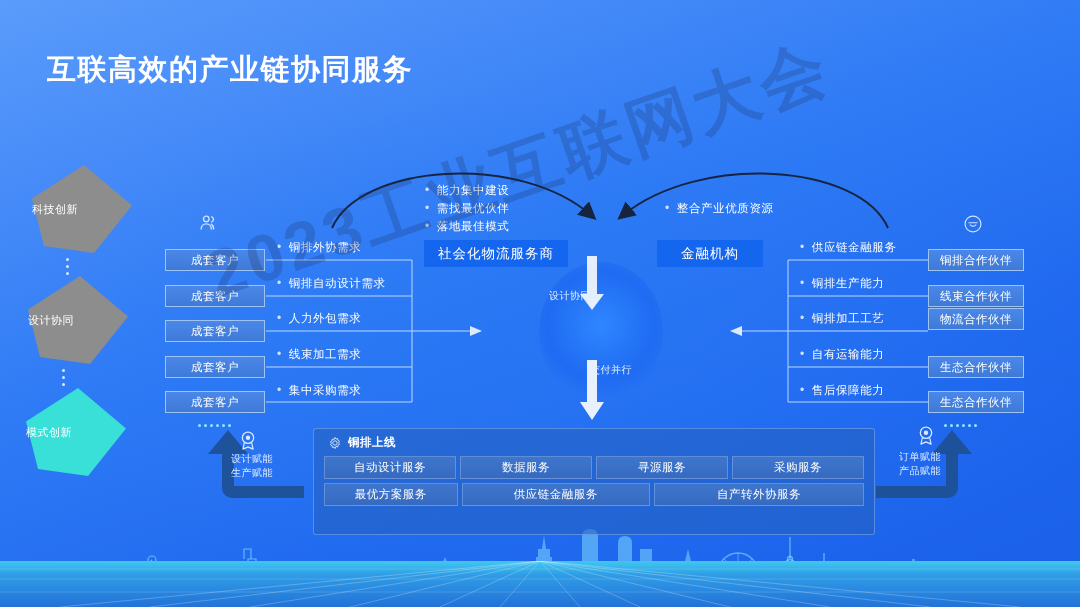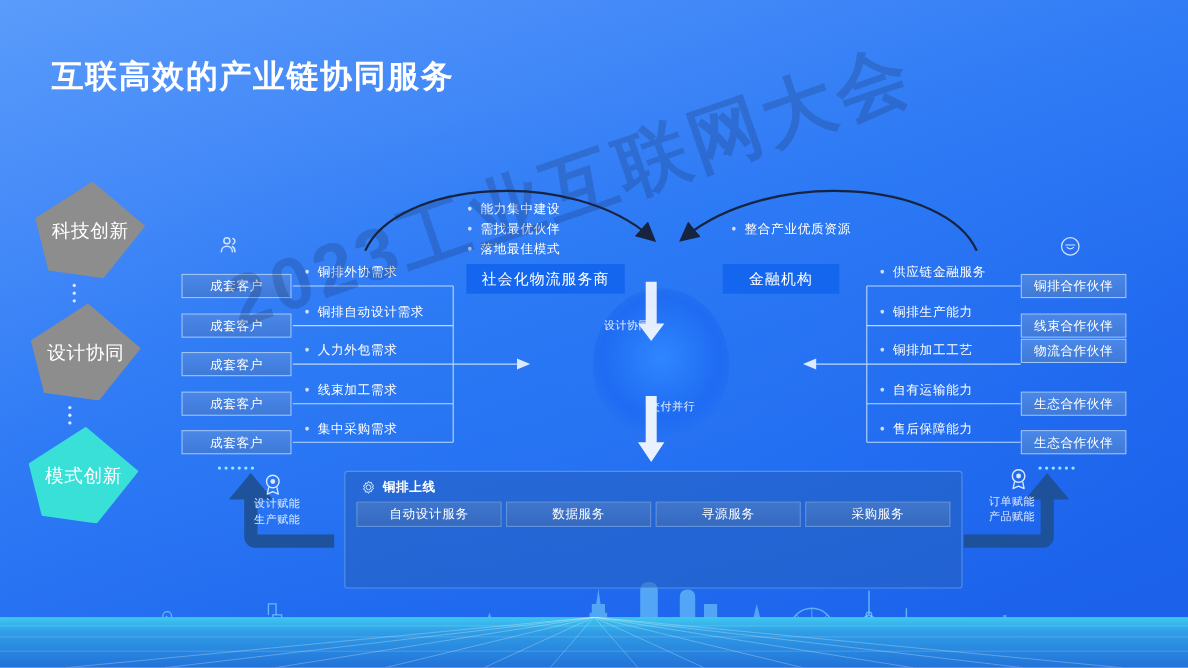--- a/index.html
+++ b/index.html
@@ -28,22 +28,22 @@
     font-size: 29px; font-weight: 700; color: #ffffff;
     letter-spacing: 1.5px; z-index: 20;
   }
   #subtitle {
     position: absolute; left: 165px; top: 125px;
     font-size: 14.5px; color: #eef4ff; letter-spacing: .6px; z-index: 20;
   }
   
   .blob {
     position: absolute; width: 100px; height: 88px;
-    display: flex; align-items: center; justify-content: center;
-    font-size: 17px; color: #ffffff; letter-spacing: .5px; z-index: 15;
+    display: flex; align-items: center; 
+    font-size: 11px; color: #ffffff; letter-spacing: .5px; z-index: 15;
   }
   .blob .shape {
     position: absolute; inset: 0;
     background: #8d8d8d;
     clip-path: polygon(52% 0%, 100% 46%, 62% 100%, 12% 92%, 0% 38%);
     border-radius: 26px;
     filter: blur(.2px);
   }
   .blob.cyan .shape { background: #38e0d8; }
   .blob .txt { position: relative; z-index: 2; }
@@ -364,20 +364,25 @@
       </svg>
       <span>铜排上线</span>
     </div>
     <div class="svc-rows" id="svc-rows">
         <div class="svc-row">
           <div class="svc-cell" style="flex: 1 1 0%;">自动设计服务</div>
           <div class="svc-cell" style="flex: 1 1 0%;">数据服务</div>
           <div class="svc-cell" style="flex: 1 1 0%;">寻源服务</div>
           <div class="svc-cell" style="flex: 1 1 0%;">采购服务</div>
         </div>
+        <div class="svc-row">
+          <div class="svc-cell" style="flex: 1 1 0%;">最优方案服务</div>
+          <div class="svc-cell" style="flex: 1.42 1 0%;">供应链金融服务</div>
+          <div class="svc-cell" style="flex: 1.58 1 0%;">自产转外协服务</div>
+        </div>
       </div>
   </div>
 
   <svg class="enable-wrap" style="left:186px; top:428px; width:118px; height:78px;" viewBox="0 0 118 78">
     <path d="M118 70 H46 a10 10 0 0 1 -10 -10 V26 h-14 L42 2 L62 26 H48 v32 h70 Z" fill="#1d5096" opacity="0.95"></path>
   </svg>
   <div class="enable-dots" style="left:198px; top:424px;">
     <i></i>
       <i></i>
       <i></i>

